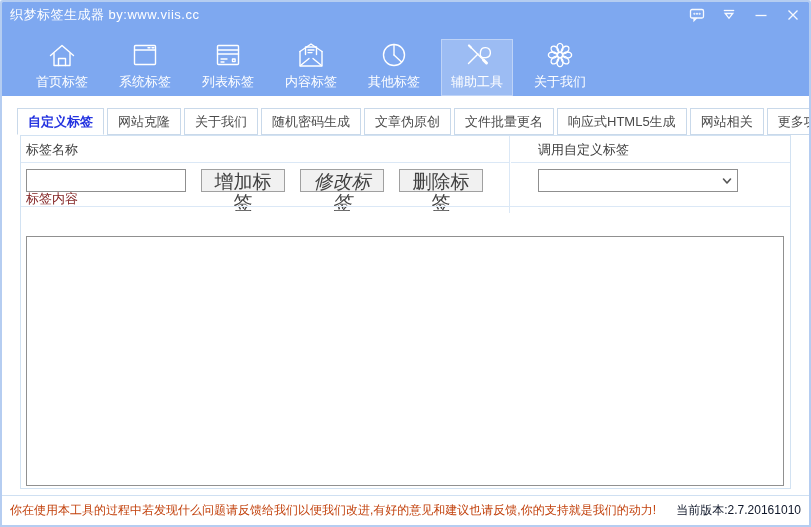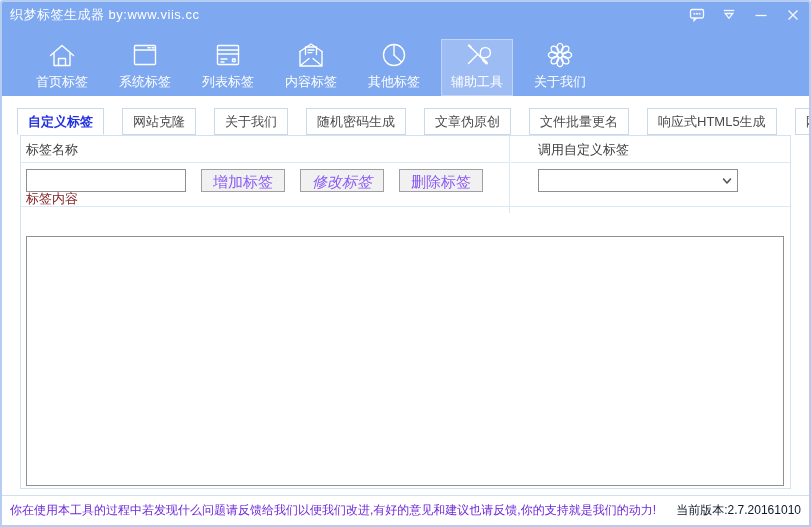--- a/index.html
+++ b/index.html
@@ -26,42 +26,42 @@
   .tool-item{
     width:72px;display:flex;flex-direction:column;align-items:center;
     justify-content:flex-end;padding-bottom:6px;cursor:pointer;color:#fff;
   }
   .tool-item .ticon{height:32px;display:flex;align-items:center;justify-content:center;}
   .tool-item svg{stroke:#fff;fill:none;stroke-width:1.4;stroke-linecap:round;stroke-linejoin:round;}
   .tool-item .tlabel{font-size:13px;line-height:17px;margin-top:2px;white-space:nowrap;}
   .tool-item.active{background:rgba(255,255,255,.24);outline:1px solid rgba(255,255,255,.35);outline-offset:-1px;}
   
   .content{position:relative;height:399px;background:#fff;}
-  .tabs{display:flex;gap:18px;padding:12px 0 0 15px;height:39px;position:relative;z-index:2;}
+  .tabs{display:flex;gap:3px;padding:12px 0 0 15px;height:39px;position:relative;z-index:2;}
   .tab{
     border:1px solid #c9d9ea;background:#fff;color:#4b4b4b;font-size:13px;
     line-height:25px;padding:0 10px;height:27px;white-space:nowrap;cursor:pointer;
     margin-bottom:-1px;
   }
   .tab.active{color:#2433e0;font-weight:bold;border-bottom-color:#fff;}
   .panel{
     position:absolute;left:18px;right:18px;top:39px;height:354px;
     border:1px solid #d2e2f2;background:#fff;z-index:1;
   }
   .sec-left{position:absolute;left:0;top:0;width:489px;height:77px;border-right:1px solid #dbe8f6;}
   .sec-right{position:absolute;left:490px;top:0;right:0;height:77px;}
   .sec-hd{height:27px;border-bottom:1px solid #dbe8f6;font-size:13px;color:#3d3d3d;line-height:27px;}
   .sec-left .sec-hd{padding-left:5px;}
   .sec-right .sec-hd{padding-left:27px;}
   .tag-input{
     position:absolute;left:5px;top:33px;width:160px;height:23px;
     border:1px solid #8f8f8f;background:#fff;padding:0 4px;font-size:13px;outline:none;
   }
   .btn{
-    position:absolute;top:33px;width:84px;height:23px;font-size:15px;color:#8b5cf6;
+    position:absolute;top:33px;width:84px;height:23px;font-size:19px;color:#404040;
     background:#f1f1f1;border:1px solid #a0a0a0;line-height:21px;text-align:center;cursor:pointer;
   }
   .btn-add{left:180px;} .btn-mod{left:279px;font-style:italic;} .btn-del{left:378px;}
   .sel-wrap{
     position:absolute;left:517px;top:33px;width:200px;height:23px;
     border:1px solid #8f8f8f;background:#fff;cursor:pointer;display:flex;align-items:center;
   }
   .sel-val{flex:1;font-size:13px;padding-left:4px;color:#333;}
   .sel-chevron{width:20px;display:flex;align-items:center;justify-content:center;}
   .sel-chevron svg{stroke:#555;fill:none;stroke-width:1.6;stroke-linecap:round;stroke-linejoin:round;}
@@ -73,21 +73,21 @@
     position:absolute;left:5px;top:100px;width:758px;height:250px;
     border:1px solid #909090;background:#fff;resize:none;outline:none;
     font-size:13px;padding:4px;
   }
   
   .statusbar{
     height:30px;border-top:1px solid #cfe0f2;background:#fff;
     display:flex;align-items:center;justify-content:space-between;
     padding:0 8px;font-size:12px;white-space:nowrap;
   }
-  .status-msg{color:#6d28d9;}
+  .status-msg{color:#c2410c;}
   .status-ver{color:#0f172a;margin-left:8px;}
 </style>
 </head>
 <body>
 
 <div class="window">
 
   <div class="titlebar">
     <span class="title">织梦标签生成器  by:www.viis.cc</span>
     <div class="win-controls">

